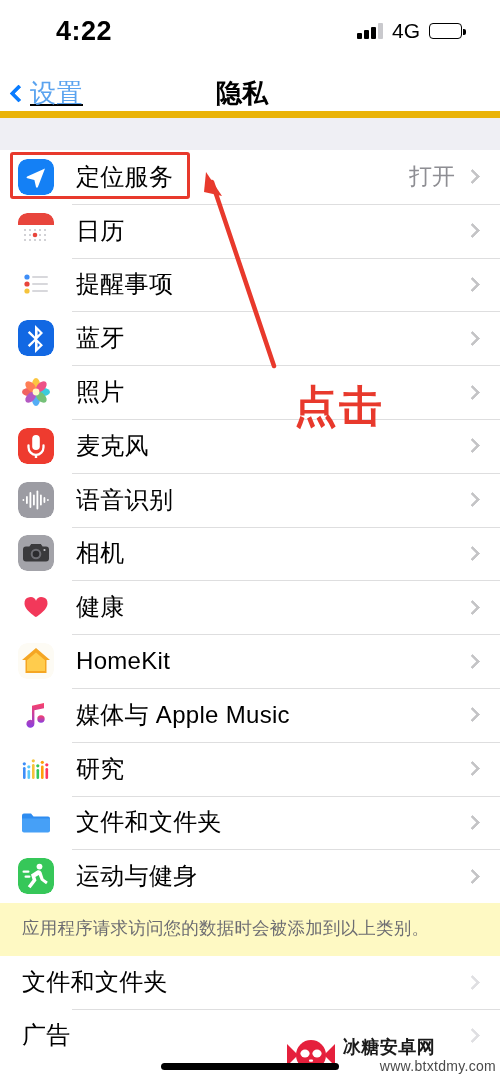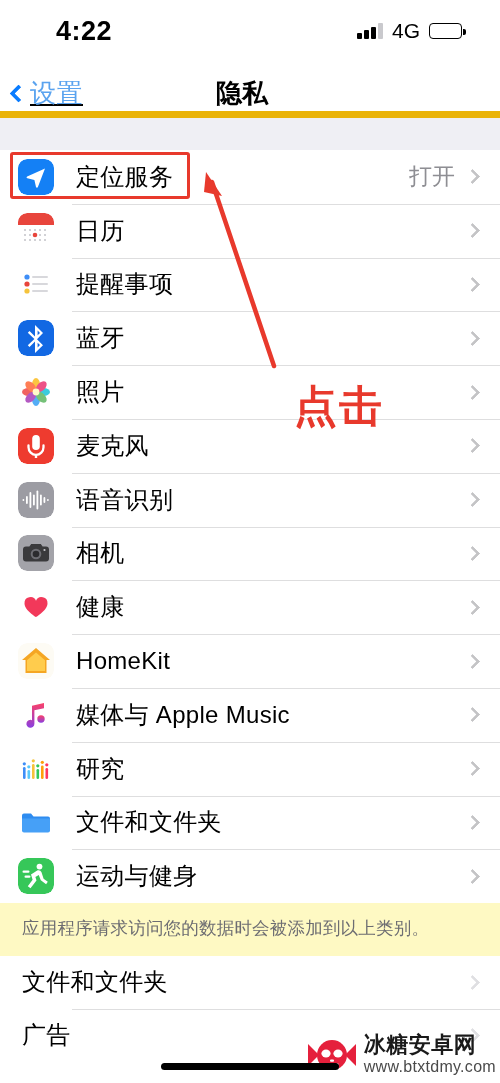--- a/index.html
+++ b/index.html
@@ -99,22 +99,22 @@
     font-family:"DejaVu Sans",sans-serif;
   }
 
   
   .watermark {
     position:absolute; right:4px; bottom:8px; display:flex; align-items:center;
     gap:6px; z-index:40; pointer-events:none;
   }
   .wm-logo { width:52px; height:40px; flex:0 0 52px; }
   .wm-text { display:flex; flex-direction:column; line-height:1; }
-  .wm-name { font-size:22px; font-weight:700; color:#1a1a1a; letter-spacing:0.5px; }
-  .wm-url { font-size:16px; color:#4a4a4a; letter-spacing:0.3px; margin-top:3px; }
+  .wm-name { font-size:18px; font-weight:700; color:#1a1a1a; letter-spacing:0.5px; }
+  .wm-url { font-size:14px; color:#4a4a4a; letter-spacing:0.3px; margin-top:3px;margin-left:37px; }
 
   
   .home-ind {
     position:absolute; left:50%; transform:translateX(-50%); bottom:13px;
     width:178px; height:7px; background:#000; border-radius:4px; z-index:41;
   }
 </style>
 </head>
 <body>
 

